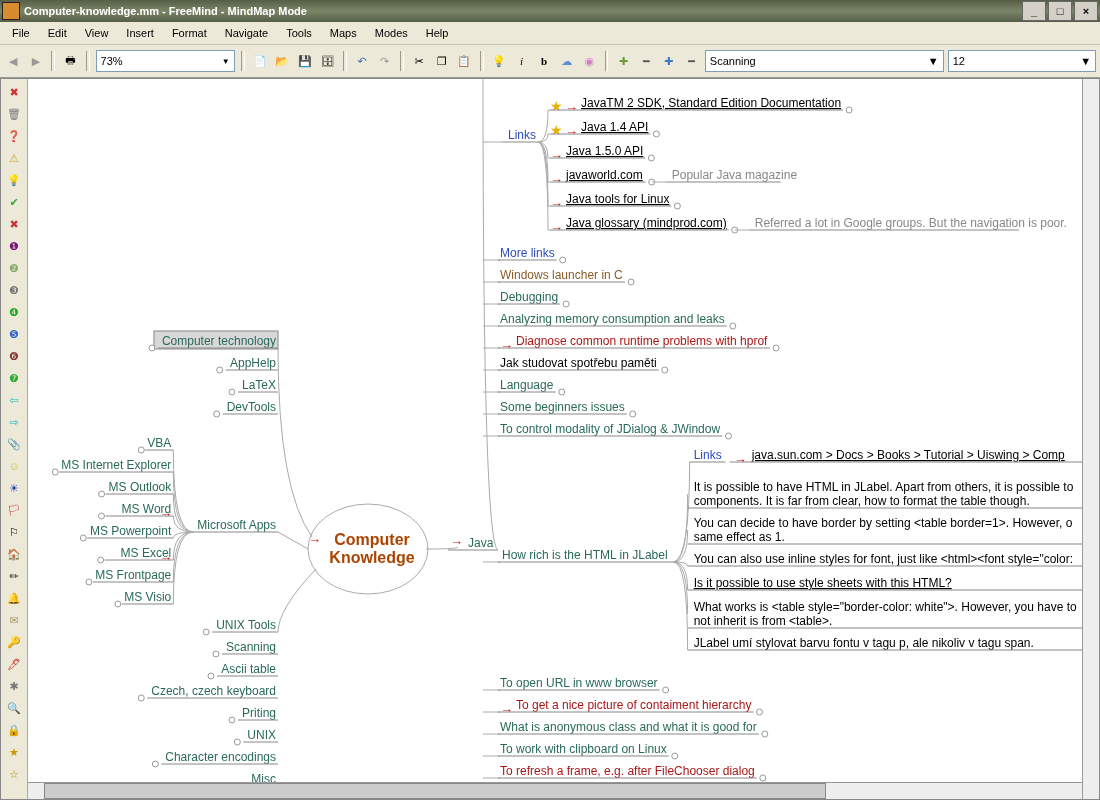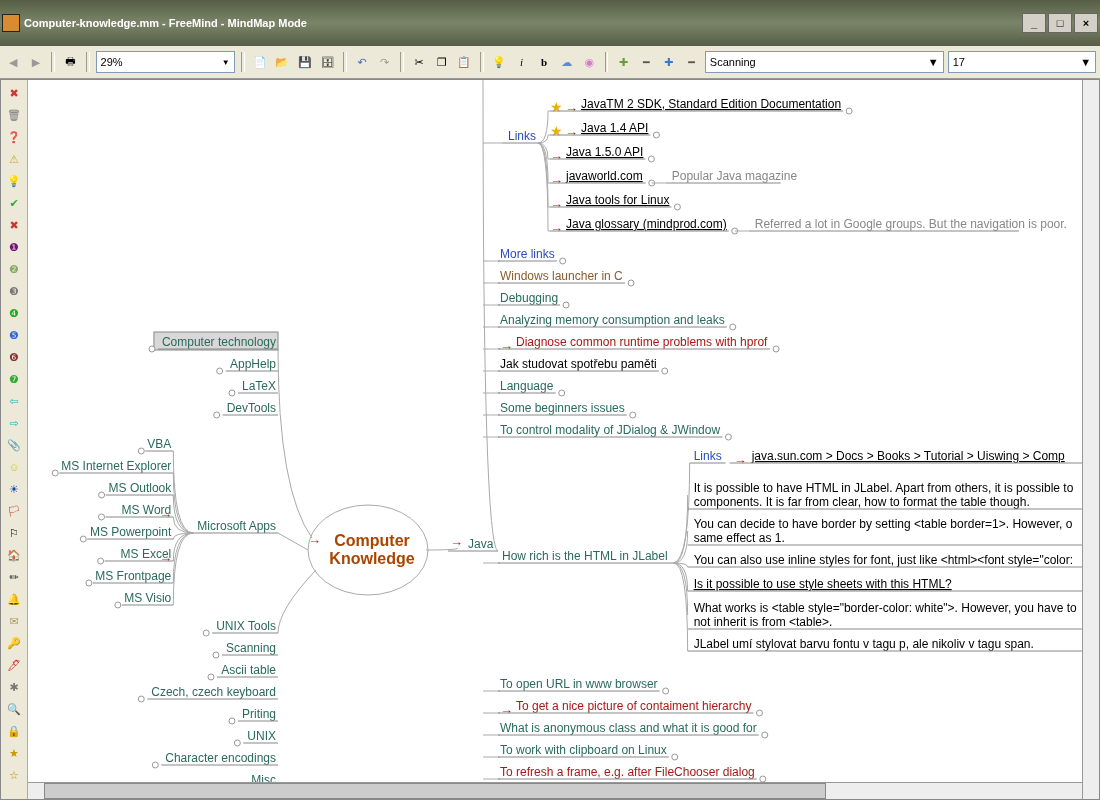--- a/index.html
+++ b/index.html
@@ -1,17 +1,17 @@
 <!DOCTYPE html>
 <html><head>
 <meta charset="utf-8">
 <style>
 html,body{margin:0;padding:0;font-family:Tahoma,Arial,sans-serif;font-size:11px;overflow:hidden;background:#ece9d8}
 .window{width:1100px;height:800px;background:#ece9d8;display:flex;flex-direction:column}
-.titlebar{height:22px;background:linear-gradient(#565e46,#7a8568,#565e46);color:#fff;display:flex;align-items:center;padding:12px 2px;font-weight:bold}
+.titlebar{height:22px;background:linear-gradient(#565e46,#7a8568,#565e46);color:#fff;display:flex;align-items:center;padding:0 2px;font-weight:bold}
 .titlebar .logo{width:16px;height:16px;background:#d98b2f;margin-right:4px;border:1px solid #222}
 .titlebar .title{flex:1}
 .winbtns{display:flex;gap:2px}
 .winbtn{width:22px;height:18px;background:#d4d0c8;border:1px solid #666;display:flex;align-items:center;justify-content:center;color:#000;font-family:Arial;font-size:11px;font-weight:bold}
 .menubar{height:22px;background:#ece9d8;display:flex;align-items:center;padding:0 4px;gap:2px;border-bottom:1px solid #c8c4b8}
 .menuitem{padding:2px 8px;cursor:default}
 .toolbar{height:28px;background:#ece9d8;display:flex;align-items:center;padding:2px 4px;gap:4px;border-bottom:1px solid #999}
 .tbtn{width:18px;height:18px;display:flex;align-items:center;justify-content:center;cursor:default;border:1px solid transparent}
 .tsep{width:2px;height:20px;border-left:1px solid #9e9a91;border-right:1px solid #fff;margin:0 2px}
 .zoom-sel{height:20px;width:140px;background:#fff;border:1px solid #7f9db9;padding:0 4px;display:flex;align-items:center}
@@ -48,29 +48,41 @@
   <div class="titlebar">
     <div class="logo"></div>
     <div class="title">Computer-knowledge.mm - FreeMind - MindMap Mode</div>
     <div class="winbtns">
       <div class="winbtn">_</div>
       <div class="winbtn">□</div>
       <div class="winbtn">×</div>
     </div>
   </div>
 
+  <div class="menubar" id="menubar">
+      <div class="menuitem">File</div>
+      <div class="menuitem">Edit</div>
+      <div class="menuitem">View</div>
+      <div class="menuitem">Insert</div>
+      <div class="menuitem">Format</div>
+      <div class="menuitem">Navigate</div>
+      <div class="menuitem">Tools</div>
+      <div class="menuitem">Maps</div>
+      <div class="menuitem">Modes</div>
+      <div class="menuitem">Help</div>
+    </div>
 
   <div class="toolbar">
     <div class="tbtn" style="color:#999">◀</div>
     <div class="tbtn" style="color:#999">▶</div>
     <div class="tsep"></div>
     <div class="tbtn">🖶</div>
     <div class="tsep"></div>
     <div class="zoom-sel">
-      <span>29%</span>
+      <span>73%</span>
       <span class="arrow">▼</span>
     </div>
     <div class="tsep"></div>
     <div class="tbtn">📄</div>
     <div class="tbtn">📂</div>
     <div class="tbtn">💾</div>
     <div class="tbtn">🗄</div>
     <div class="tsep"></div>
     <div class="tbtn" style="color:#3a6fb7">↶</div>
     <div class="tbtn" style="color:#999">↷</div>
@@ -87,21 +99,21 @@
     <div class="tsep"></div>
     <div class="tbtn" style="color:#6a9a3a">✚</div>
     <div class="tbtn" style="color:#555">━</div>
     <div class="tbtn" style="color:#3a7ac8">✚</div>
     <div class="tbtn" style="color:#555">━</div>
     <div class="font-sel">
       <span>Scanning</span>
       <span class="arrow" style="margin-left:auto">▼</span>
     </div>
     <div class="size-sel">
-      <span>17</span>
+      <span>12</span>
       <span class="arrow" style="margin-left:auto">▼</span>
     </div>
   </div>
 
   <div class="main">
     <div class="sidetool" id="sidetool">
         <div class="stbtn" style="color: rgb(204, 51, 51);">✖</div>
         <div class="stbtn" style="color: rgb(119, 119, 119);">🗑</div>
         <div class="stbtn" style="color: rgb(51, 102, 204);">❓</div>
         <div class="stbtn" style="color: rgb(204, 170, 51);">⚠</div>

